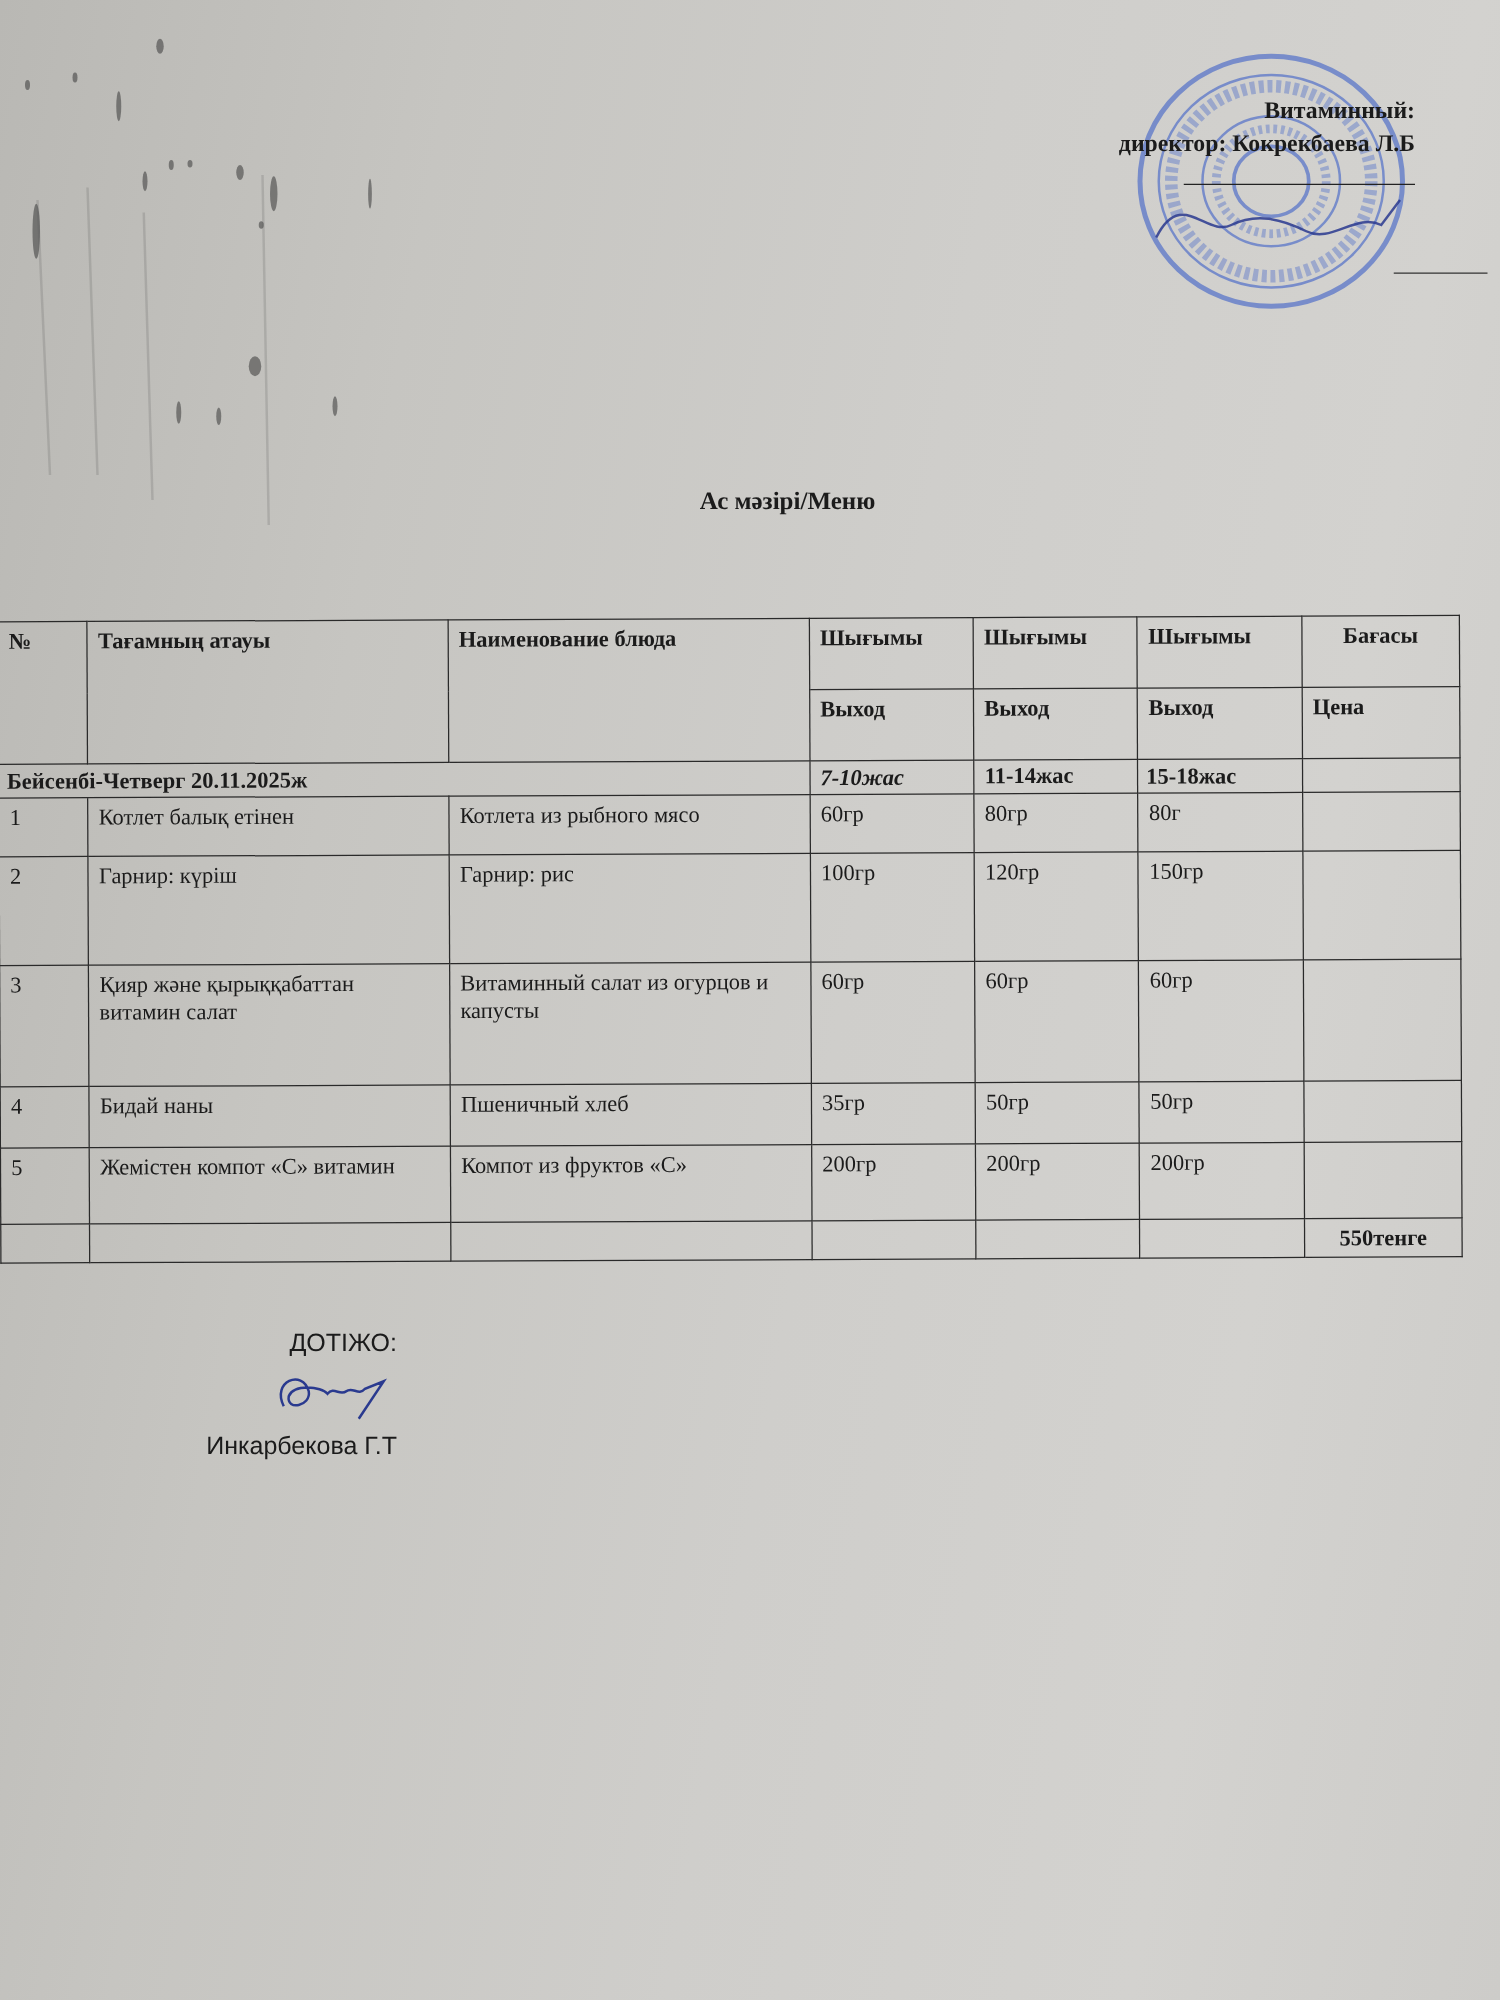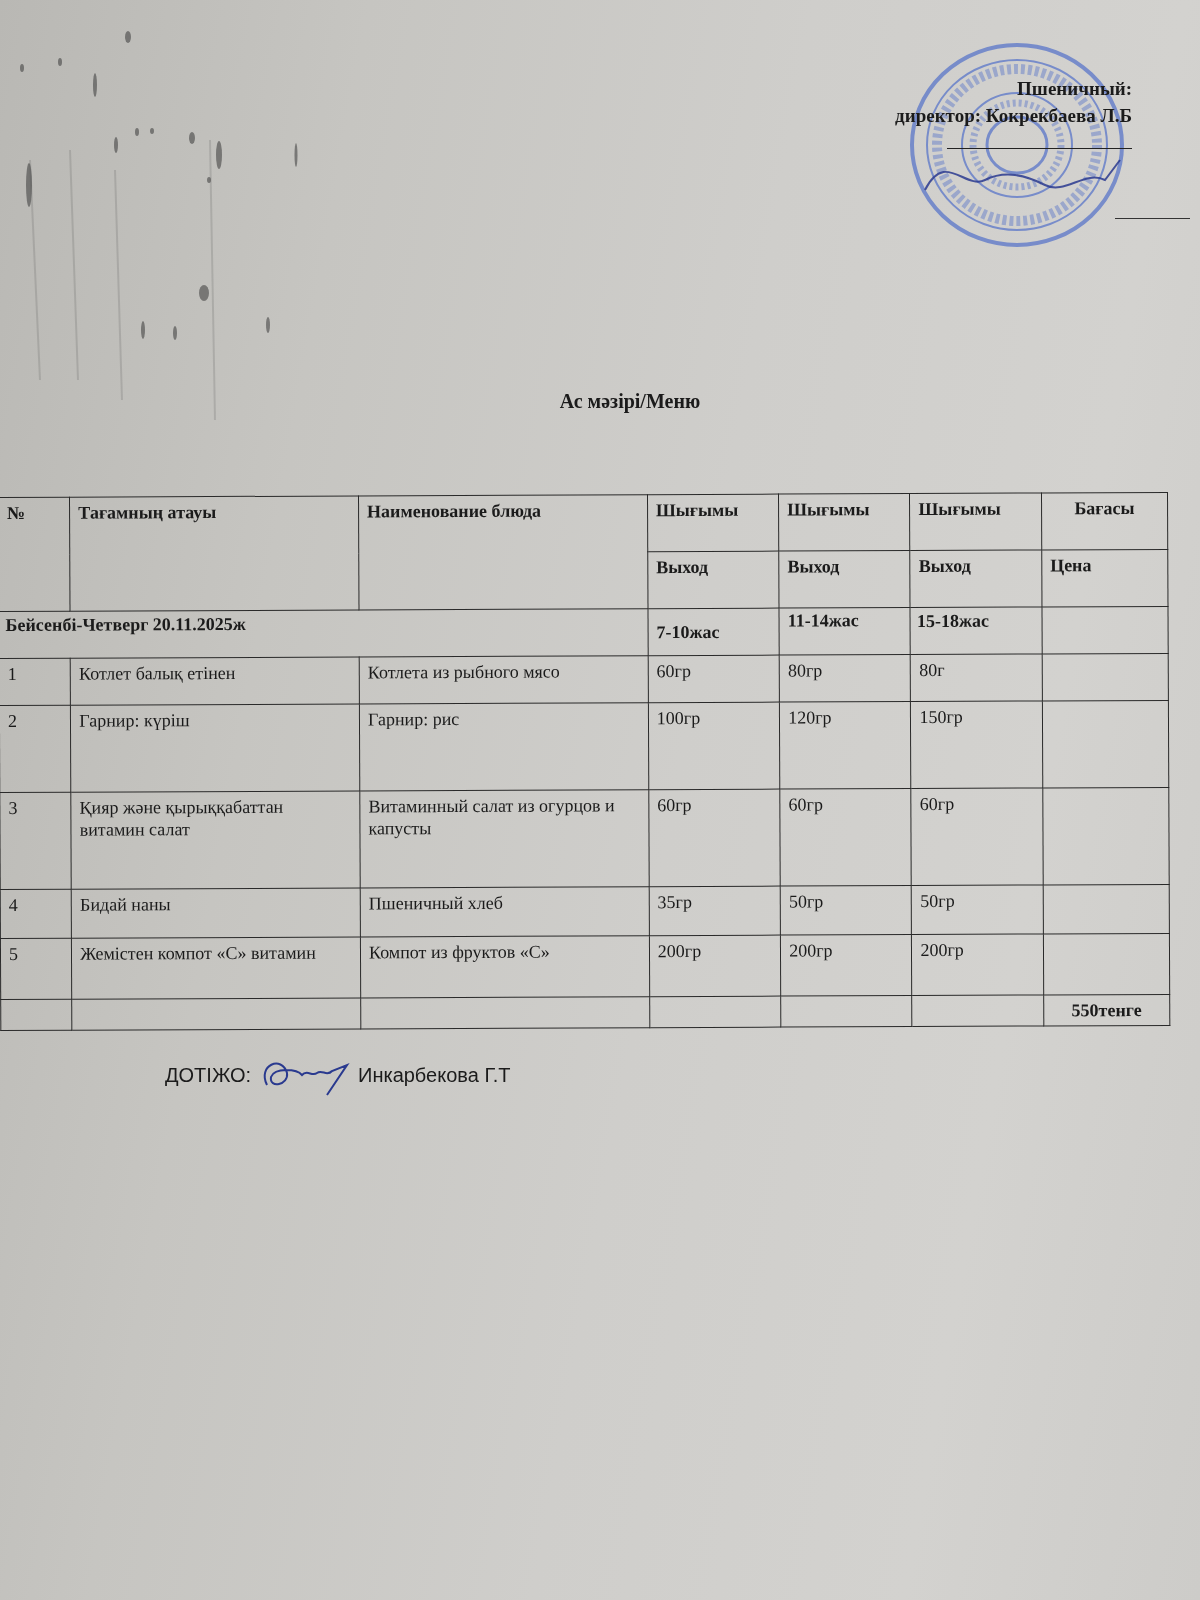--- a/index.html
+++ b/index.html
@@ -35,21 +35,21 @@
   .out { width:115px; }
   .price { width:110px;text-align:center; }
   .r1 td { height:38px; }
   .r2 td { height:78px; }
   .r3 td { height:88px; }
   .r4 td { height:40px; }
   .r5 td { height:52px; }
   .r6 td { height:22px; }
   .total { text-align:center; font-weight:bold; }
   .sigs { position:absolute; left:165px; top:1055px; font-size:20px; line-height:40px; font-family:"Liberation Sans","DejaVu Sans",sans-serif; }
-  .sigs .row { display:flex; align-items:flex-start; }
+  .sigs .row { display:flex; align-items:flex-end;flex-direction:column; }
   .sigs svg { margin:0 6px; }
 </style>
 </head>
 <body>
 
 <svg class="smudges" viewBox="0 0 420 420">
   <g fill="#3a3a3a" opacity="0.55">
     <ellipse cx="29" cy="185" rx="3" ry="22"></ellipse>
     <ellipse cx="95" cy="85" rx="2" ry="12"></ellipse>
     <ellipse cx="128" cy="37" rx="3" ry="6"></ellipse>
@@ -83,21 +83,21 @@
     <ellipse cx="112" cy="105" rx="30" ry="28" stroke-width="3"></ellipse>
   </g>
   <g fill="#5a76c9" opacity="0.45">
     <ellipse cx="112" cy="105" rx="80" ry="76" fill="none" stroke="#5a76c9" stroke-width="10" stroke-dasharray="4 3"></ellipse>
     <ellipse cx="112" cy="105" rx="44" ry="42" fill="none" stroke="#5a76c9" stroke-width="7" stroke-dasharray="3 3"></ellipse>
   </g>
   <path d="M20 150 C 40 110, 60 150, 80 140 S 120 135, 140 145 S 180 130, 200 140 L 215 120" stroke="#2a3a8f" stroke-width="2" fill="none" opacity="0.85"></path>
 </svg>
 
 <div class="approval">
-  <div>Пшеничный:</div>
+  <div>Витаминный:</div>
   <div>директор:  Кокрекбаева Л.Б</div>
   <div><span class="sig-line"></span></div>
 </div>
 <div class="dash2"></div>
 
 <div class="title">Ас мәзірі/Меню</div>
 
 <table class="menu">
   <tbody>
       <tr class="h1">
@@ -110,21 +110,21 @@
     <td class="price b">Бағасы</td>
   </tr>
   <tr class="h2">
     <td class="b">Выход</td>
     <td class="b">Выход</td>
     <td class="b">Выход</td>
     <td class="b">Цена</td>
   </tr>
   <tr>
     <td class="b" colspan="3" style="padding:2px 6px;">Бейсенбі-Четверг  20.11.2025ж</td>
-    <td class="b" style="padding:12px 8px;">7-10жас</td>
+    <td class="b" style="padding:2px 8px;font-style:italic;">7-10жас</td>
     <td class="b" style="padding:1px 8px;">11-14жас</td>
     <td class="b" style="padding:2px 6px;">15-18жас</td>
     <td></td>
   </tr>
   <tr class="r1">
     <td>1</td>
     <td>Котлет балық етінен</td>
     <td>Котлета из рыбного мясо</td>
     <td>60гр</td>
     <td>80гр</td>

